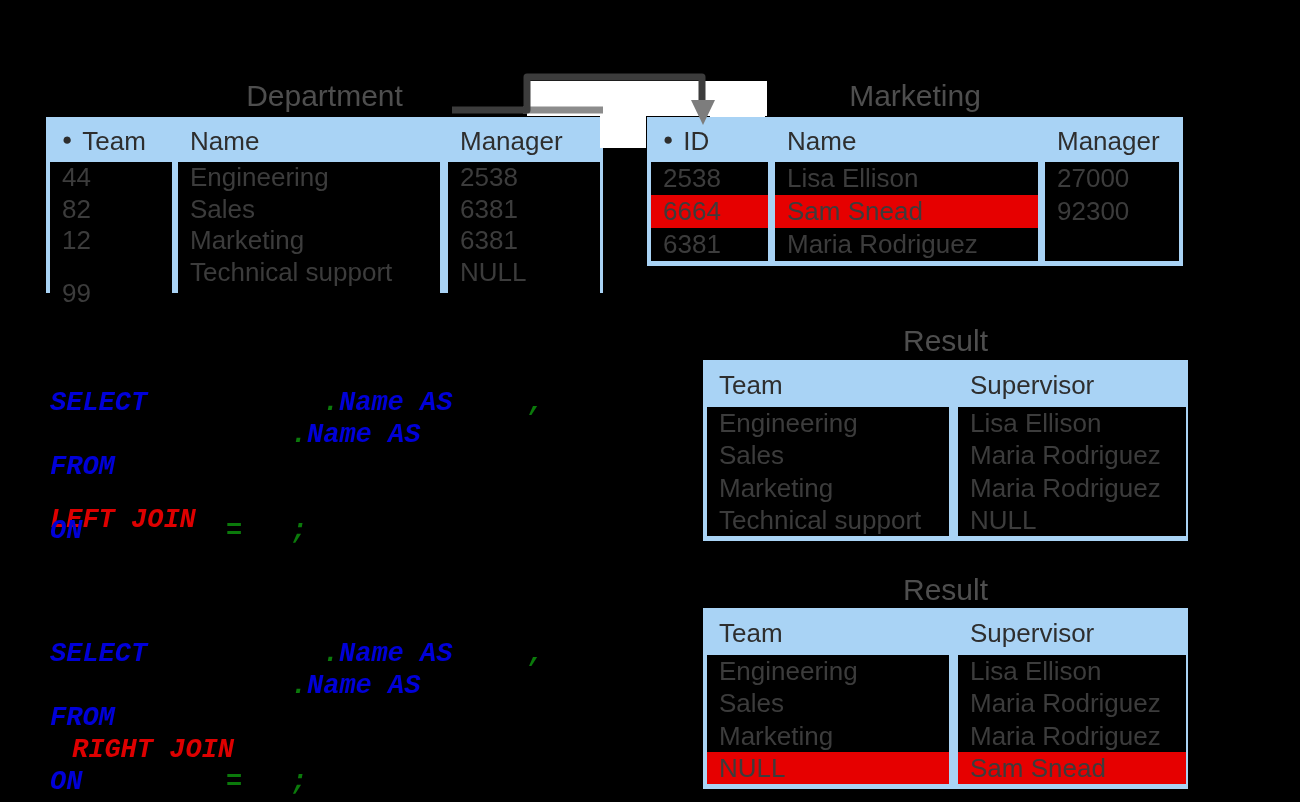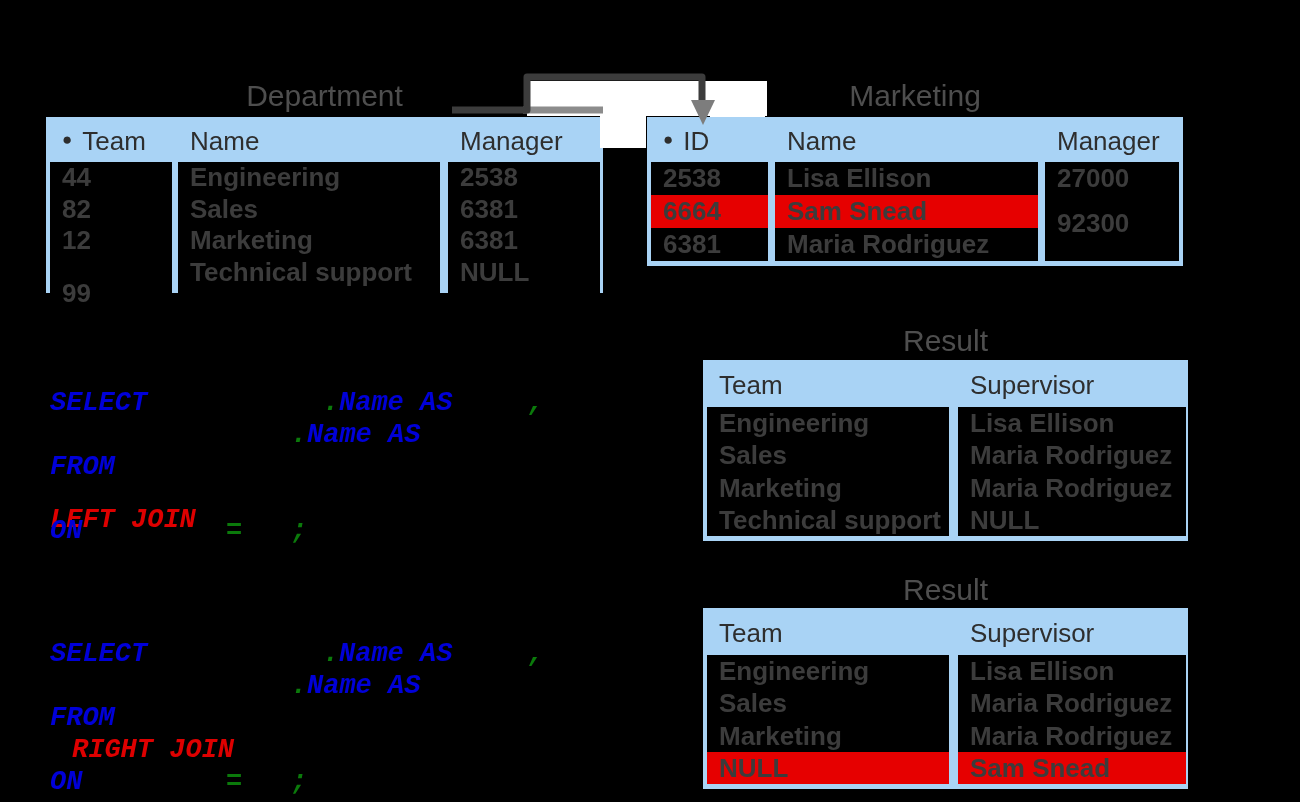--- a/index.html
+++ b/index.html
@@ -10,21 +10,21 @@
   
   .tbl-title{position:absolute;text-align:center;font-size:30px;line-height:30px;color:var(--title-gray);}
   
   .tbl{position:absolute;background:var(--header-blue);padding:4px;box-sizing:border-box;z-index:2;}
   .thead{display:flex;align-items:center;}
   .hcell{color:var(--header-text);font-size:26px;line-height:26px;padding-left:12px;box-sizing:border-box;
          display:flex;align-items:center;flex:0 0 auto;}
   .bullet{font-size:17px;margin-right:10px;position:relative;top:-1px;color:#2D2D2D;}
   .tbody{display:flex;margin-top:2px;}
   .bcol{background:#000;flex:0 0 auto;}
-  .bcell{color:var(--cell-text);font-size:26px;padding-left:12px;white-space:nowrap;overflow:hidden;box-sizing:border-box;font-weight:bold;}
+  .bcell{color:var(--cell-text);font-size:26px;padding-left:12px;white-space:nowrap;overflow:hidden;box-sizing:border-box;}
   .bcell.hl{background:var(--highlight-red);}
   
   .sql-block{position:absolute;left:0;top:0;width:1300px;height:802px;z-index:3;}
   .sql-line{position:absolute;left:0;width:100%;height:32px;line-height:32px;
             font-family:"Liberation Mono",monospace;font-weight:bold;font-size:27px;font-style:italic;}
   .tok{position:absolute;top:0;white-space:pre;}
   .c-blue{color:var(--sql-blue);}
   .c-red{color:var(--sql-red);}
   .c-green{color:var(--sql-green);}
 </style>
@@ -101,21 +101,21 @@
           <div class="bcell hl" style="height: 33px; line-height: 33px;">6664</div>
           <div class="bcell" style="height: 33px; line-height: 33px;">6381</div>
         </div>
         <div class="bcol" style="width: 263px; margin-right: 7px;">
           <div class="bcell" style="height: 33px; line-height: 33px;">Lisa Ellison</div>
           <div class="bcell hl" style="height: 33px; line-height: 33px;">Sam Snead</div>
           <div class="bcell" style="height: 33px; line-height: 33px;">Maria Rodriguez</div>
         </div>
         <div class="bcol" style="width: 134px;">
           <div class="bcell" style="height: 33px; line-height: 33px;">27000</div>
-          <div class="bcell" style="height: 33px; line-height: 33px; margin-top: 12px;">92300</div>
+          <div class="bcell" style="height: 33px; line-height: 33px;">92300</div>
         </div>
       </div>
     </div>
 
   <div class="tbl" style="left:703px;top:360px;width:485px;height:181px;">
       <div class="thead" style="height: 41px;">
         <div class="hcell" style="width: 242px; margin-right: 9px;">
           <span>Team</span>
         </div>
         <div class="hcell" style="width: 228px;">

